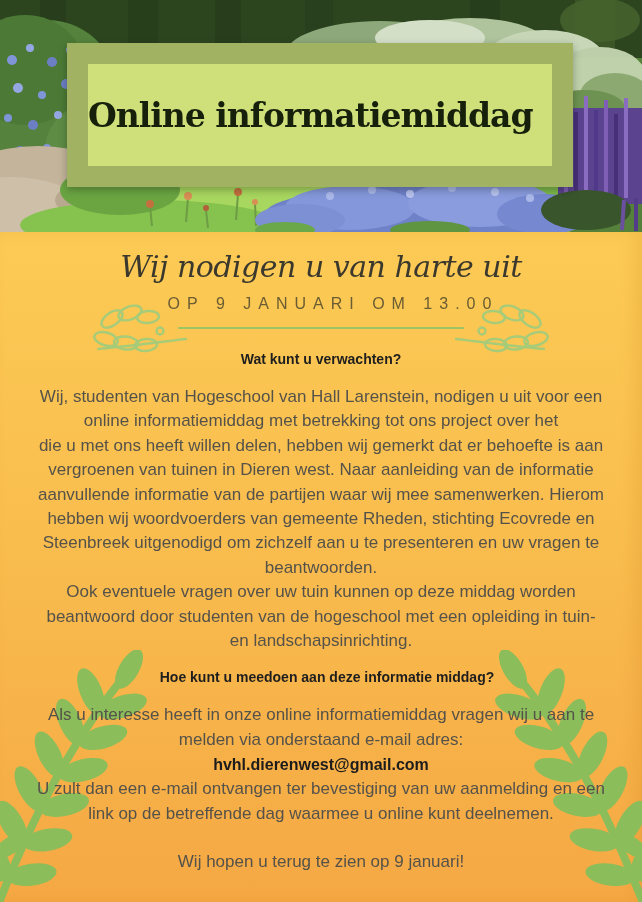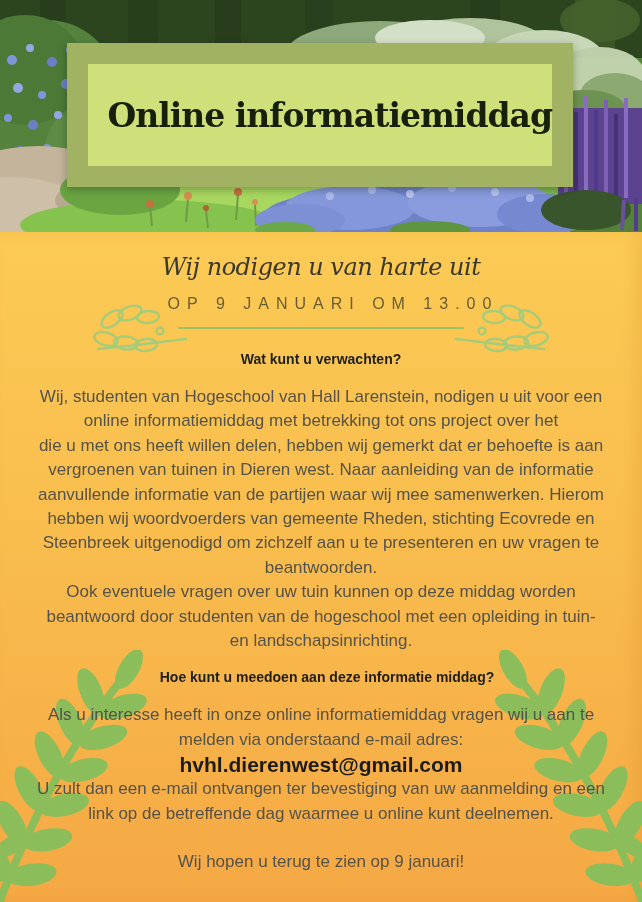--- a/index.html
+++ b/index.html
@@ -11,51 +11,51 @@
   .photo{position:relative;width:642px;height:232px;overflow:hidden;background:#4c7a33;}
   .photo svg{display:block;}
   
   .banner{
     position:absolute;left:67px;top:43px;width:506px;height:144px;
     background:#a2b263;box-shadow:0 3px 8px rgba(0,0,0,.28);
     display:flex;align-items:center;justify-content:center;box-sizing:border-box;padding:21px;
   }
   .banner-inner{
     width:100%;height:100%;background:#cfe07b;
-    display:flex;align-items:center;justify-content:flex-end;
+    display:flex;align-items:center;justify-content:flex-start;
   }
   .title{
     font-family:"DejaVu Serif","Liberation Serif",serif;font-weight:700;
     font-size:33px;letter-spacing:-1px;color:#16200b;white-space:nowrap;
   }
   
   .body-section{
     position:relative;width:642px;height:670px;
     background:linear-gradient(180deg,#fccb55 0%,#f9bd4e 45%,#f5a844 100%);
     box-shadow:inset -8px 0 14px rgba(205,125,30,.18);
     overflow:hidden;
   }
   .content{position:relative;z-index:2;text-align:center;padding-top:13px;}
   .script-heading{
     font-family:"DejaVu Serif","Liberation Serif",serif;font-style:italic;
-    font-size:24px;line-height:44px;color:#3b382d;letter-spacing:-.5px;
+    font-size:30px;line-height:44px;color:#3b382d;letter-spacing:-.5px;
   }
   .date-line{
     margin-top:4px;font-size:16px;line-height:22px;letter-spacing:7px;
     color:#6a5c33;font-weight:400;padding-left:24px;
   }
   .divider{display:flex;align-items:center;justify-content:center;height:48px;margin-top:-16px;}
   .divider .line{width:286px;height:2px;background:#9cc464;border-radius:2px;margin:10px -10px 0 -10px;}
   .divider svg{flex:none;}
   .h-bold{font-size:14px;font-weight:700;color:#1e1e1e;line-height:24px;margin-top:0;}
   .h-bold.second{margin-top:12px;padding-left:12px;}
   .para{margin-top:14px;}
   .para.tight{margin-top:0;}
   .tline{font-size:17px;line-height:24.4px;color:#55524a;}
-  .email{font-size:21px;line-height:25px;font-weight:700;color:#1c1c1c;}
+  .email{font-size:16px;line-height:25px;font-weight:700;color:#1c1c1c;}
   .closing{margin-top:24px;font-size:17px;line-height:24px;color:#55524a;}
   .corner-branch{position:absolute;bottom:0;z-index:1;}
   .corner-branch.left{left:-14px;}
   .corner-branch.right{right:-14px;transform:scaleX(-1);}
 </style>
 </head>
 <body>
 
 <div class="poster">
 

